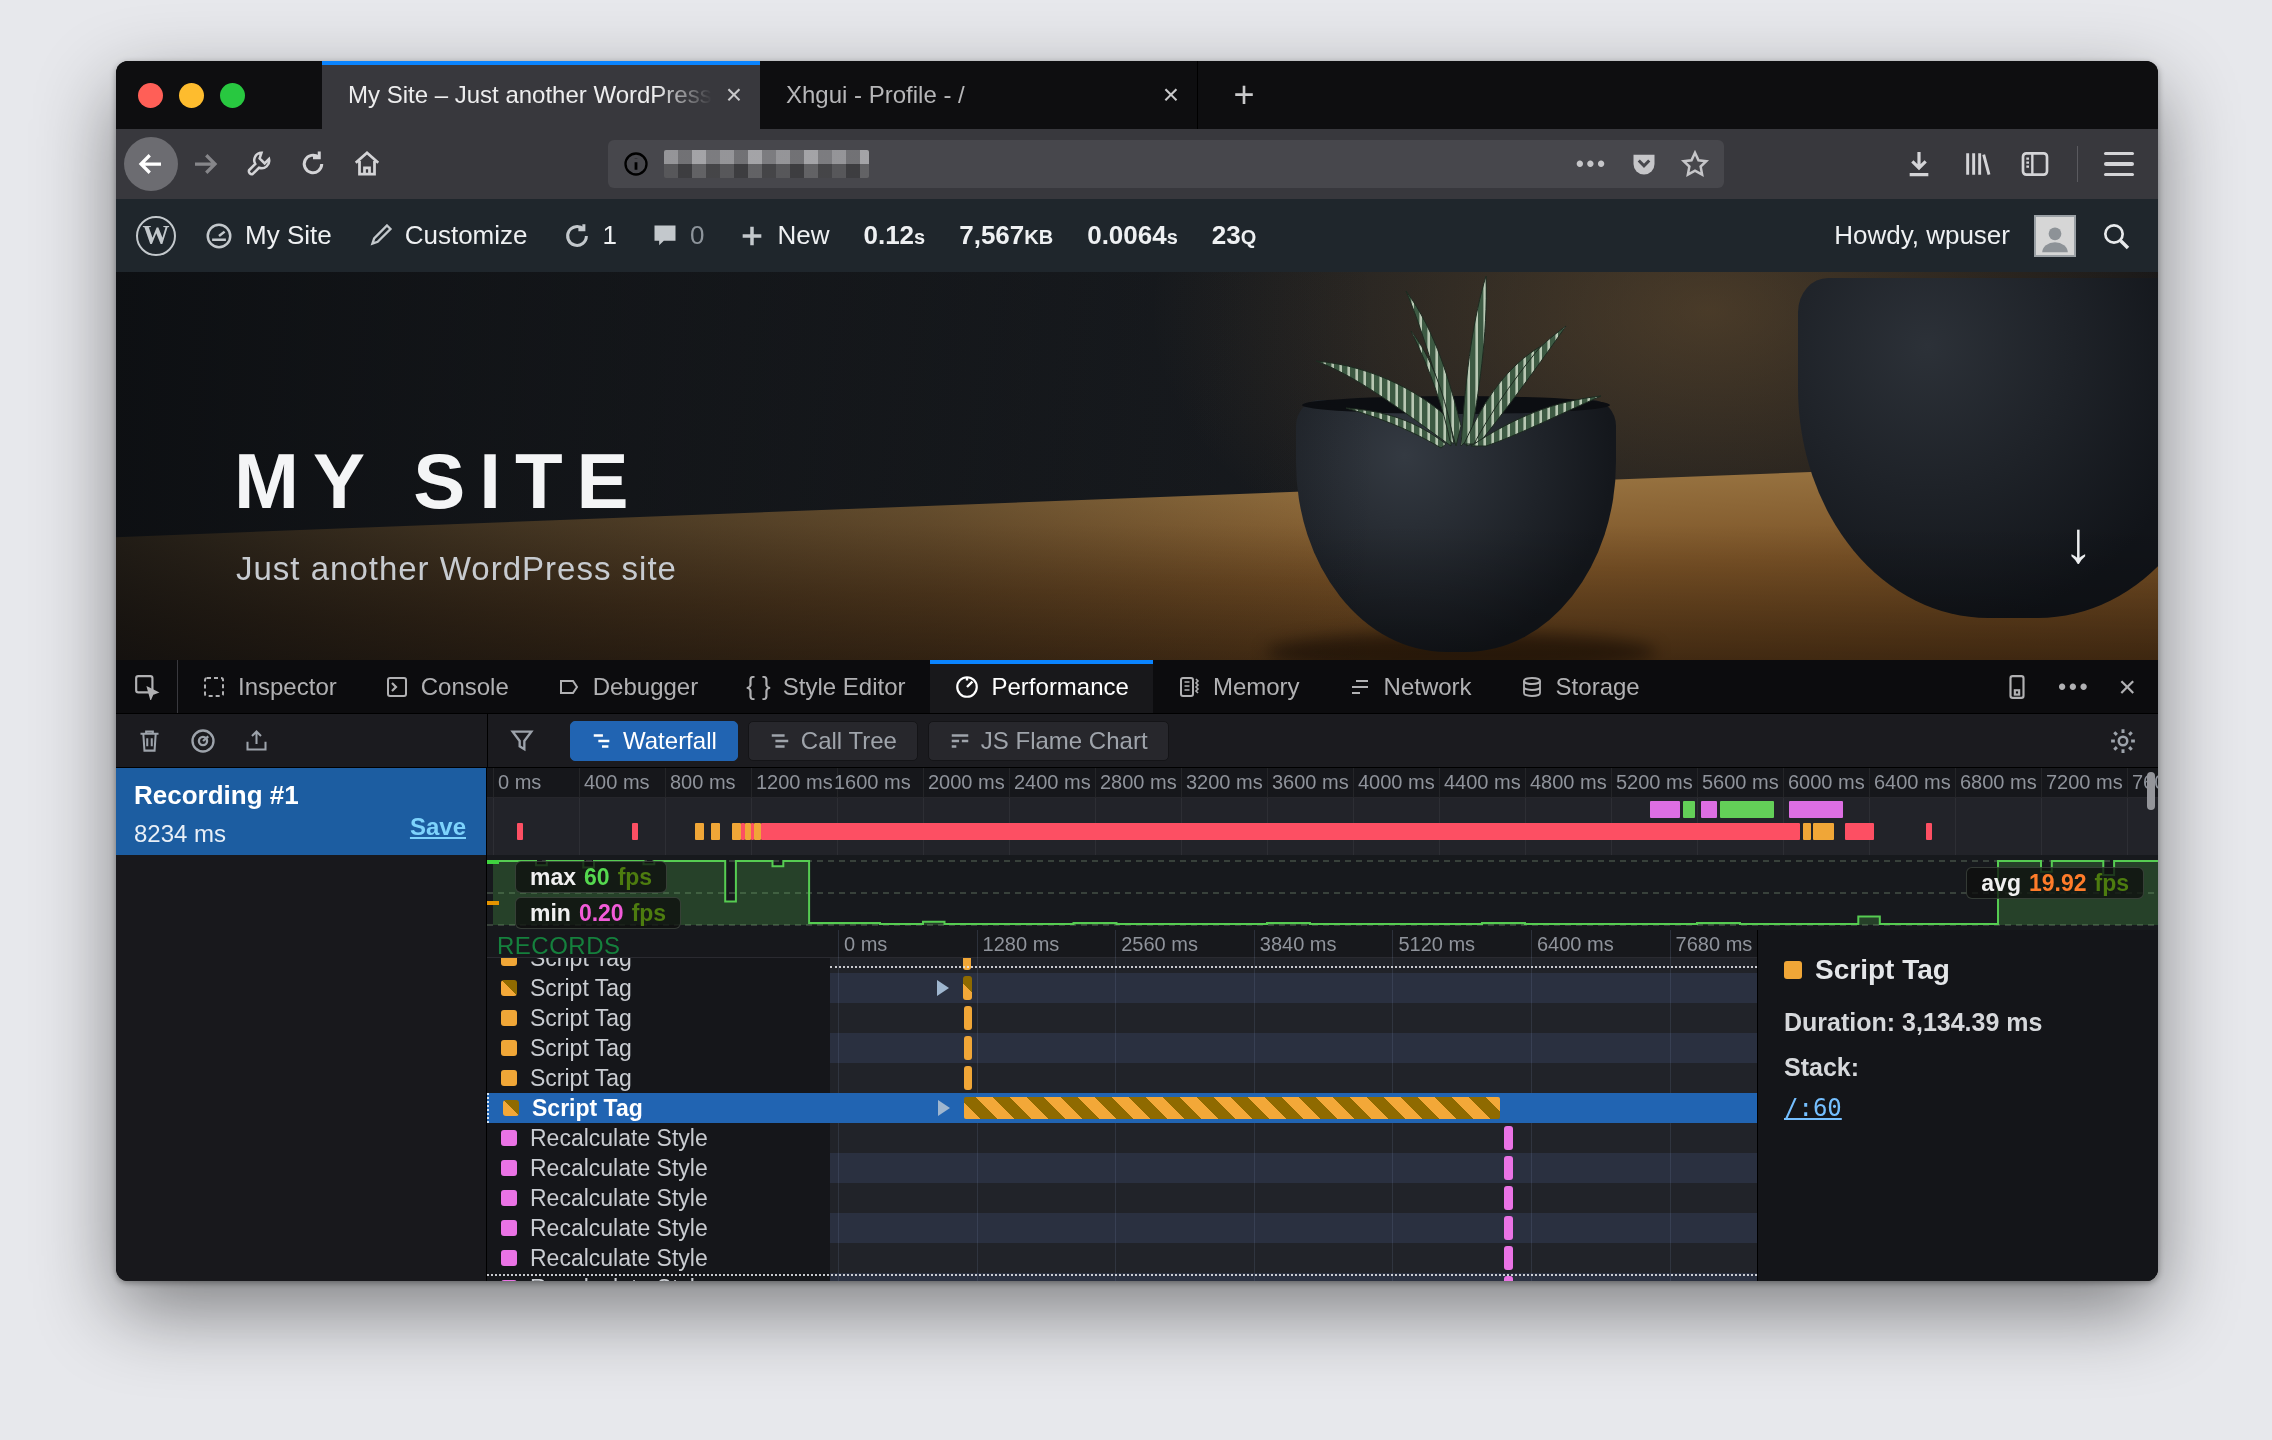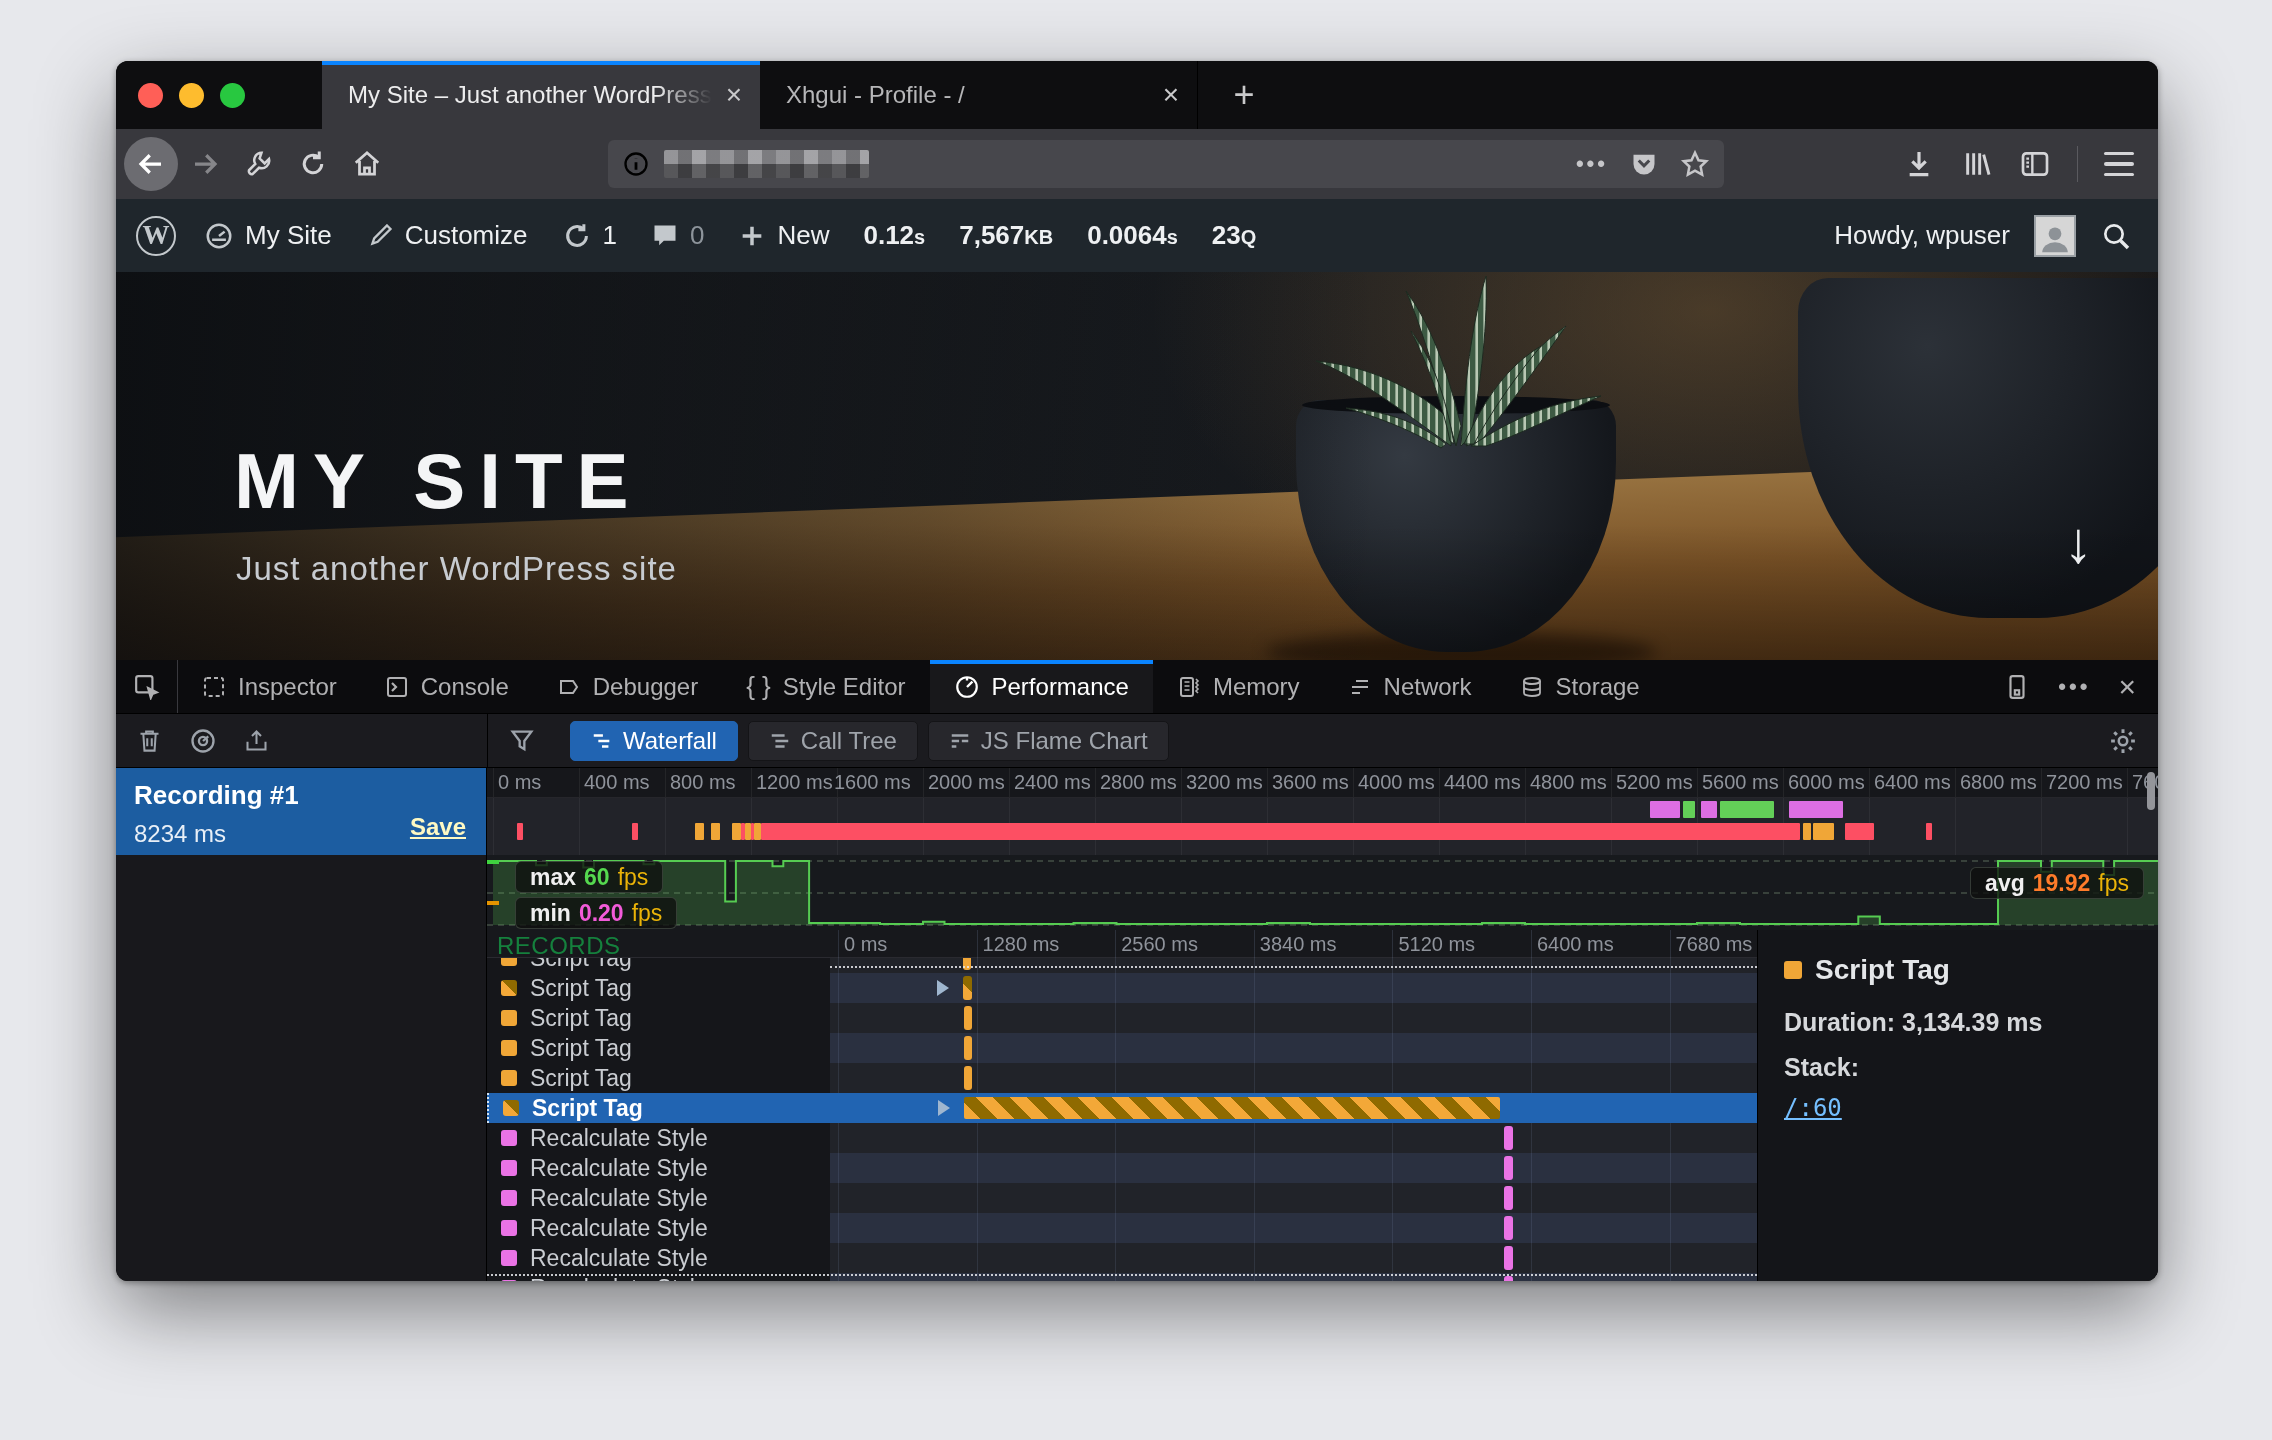--- a/index.html
+++ b/index.html
@@ -102,42 +102,42 @@
   .vbtn { height:40px; display:flex; align-items:center; gap:10px; padding:0 20px; border-radius:5px;
     background:#27272c; border:1px solid #141417; font-size:24px; color:#9fa4ab; }
   .vbtn.active { background:#2164b2; border-color:#2164b2; color:#fff; }
   .gear { margin-left:auto; margin-right:20px; }
 
   
   .sidebar { position:absolute; left:0; top:707px; width:371px; height:513px; background:#18181c; border-right:1px solid #000; }
   .recitem { height:87px; background:#1c5da1; color:#fff; padding:12px 18px 0 18px; position:relative; }
   .rec-name { font-size:26px; font-weight:bold; }
   .rec-dur { font-size:24px; margin-top:9px; color:#e8eff7; }
-  .rec-save { position:absolute; right:20px; bottom:14px; font-size:24px; font-weight:bold; text-decoration:underline; color:#fef9c3;margin-left:46px; }
+  .rec-save { position:absolute; right:20px; bottom:14px; font-size:24px; font-weight:bold; text-decoration:underline; color:#7dd3fc;margin-left:46px; }
 
   .dt-right { position:absolute; left:371px; top:707px; width:1671px; height:513px; }
 
   
   .ov-ruler { position:absolute; left:0; top:0; width:100%; height:30px; background:#16171b;
     border-bottom:1px solid #26262b; overflow:hidden;
     background-image:repeating-linear-gradient(90deg, rgba(255,255,255,.06) 0 1px, transparent 1px 86px);
     background-position-x:6px; }
   .ov-tick { position:absolute; top:3px; font-size:20px; color:#8f939b; padding-left:5px; white-space:nowrap; }
   .ov-tracks { position:absolute; left:0; top:30px; width:100%; height:57px; background:#222329;
     background-image:repeating-linear-gradient(90deg, rgba(255,255,255,.05) 0 1px, transparent 1px 86px);
     background-position-x:6px; }
   .ov-row { position:absolute; left:0; width:100%; height:17px; }
   .ov-row1 { top:3px; } .ov-row2 { top:25px; }
   .ov-seg { position:absolute; top:0; height:100%; border-radius:1px; }
   .ov-fps { position:absolute; left:0; top:87px; width:100%; height:75px; background:#17191d; }
   .fps-svg { position:absolute; inset:0; }
   .fps-badge { position:absolute; background:rgba(14,16,14,.78); border:1px solid rgba(90,100,90,.5);
     border-radius:6px; height:32px; display:flex; align-items:center; gap:8px; padding:0 14px;
     font-size:23px; font-weight:bold; color:#f0f0f0; }
-  .fps-badge .unit { color:#eab308; font-weight:normal; }
+  .fps-badge .unit { color:#4d7c0f; font-weight:bold; }
   .fps-max { left:28px; top:6px; } .fps-min { left:28px; top:42px; }
   .fps-avg { right:14px; top:12px; }
   .v-green { color:#55d84f; } .v-mag { color:#f25bd9; } .v-org { color:#ff7c2a; }
   .edge-tick { position:absolute; left:0; width:12px; height:4px; }
   .ov-scroll { position:absolute; right:3px; top:4px; width:8px; height:38px; border-radius:4px; background:#94959a; }
 
   
   .records { position:absolute; left:0; top:162px; width:100%; height:351px; background:#17181c; }
   .rec-header { position:absolute; left:0; top:0; width:100%; height:28px; background:#17181c;
     border-bottom:1px solid #2a2a30; }

